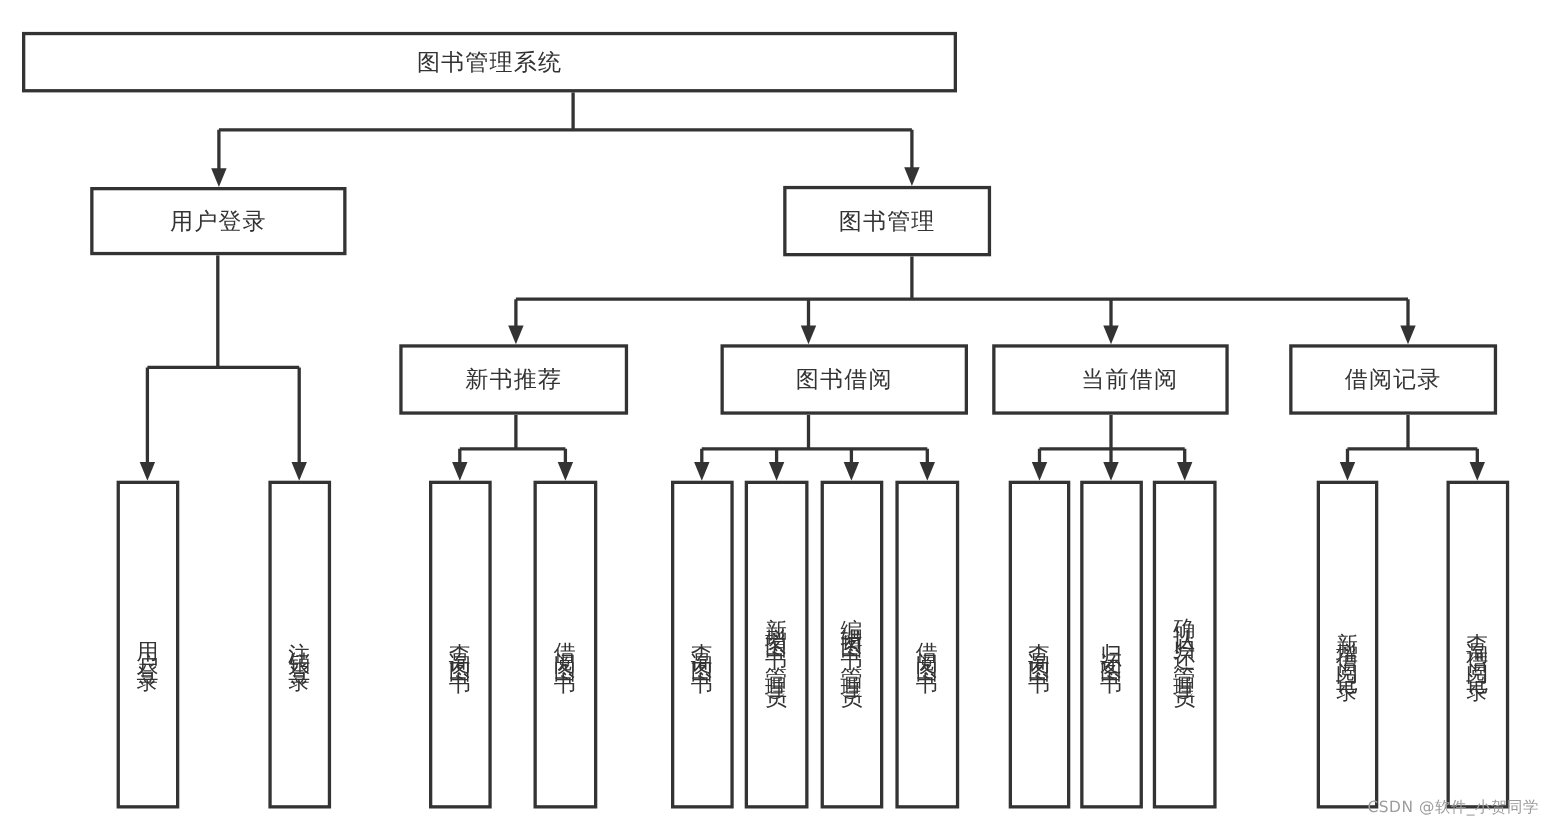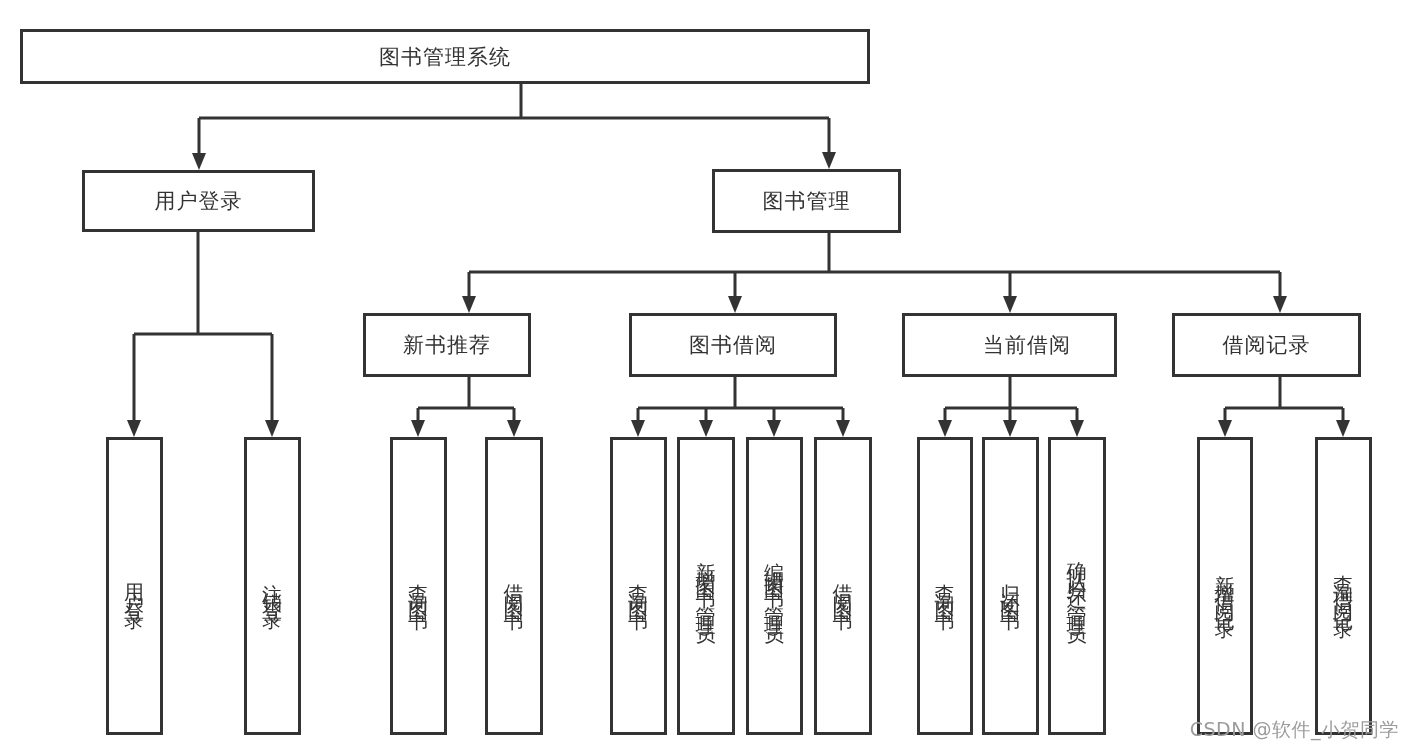--- a/index.html
+++ b/index.html
@@ -40,22 +40,22 @@
     writing-mode: vertical-rl;
     text-orientation: mixed;
     font-size: 20px;
     letter-spacing: 9px;
     line-height: 1;
   }
   
   .n-root            { left: 20px;   top: 29px;  width: 850px; height: 55px; }
   .n-user-login      { left: 82px;   top: 170px; width: 233px;  height: 62px; }
   .n-book-mgmt       { left: 712px;  top: 169px; width: 189px;  height: 64px; }
-  .n-new-book        { left: 363px;  top: 313px; width: 168px;  height: 64px; }
-  .n-book-borrow     { left: 629px;  top: 313px; width: 208px;  height: 64px; }
+  .n-new-book        { left: 363px;  top: 313px; width: 208px;  height: 64px; }
+  .n-book-borrow     { left: 655px;  top: 313px; width: 225px;  height: 64px; }
   .n-current-borrow  { left: 902px;  top: 313px; width: 215px;  height: 64px; padding-left: 35px; }
   .n-borrow-record   { left: 1172px; top: 313px; width: 189px;  height: 64px; }
   
   .l1  { left: 106px;  top: 437px; width: 57px; height: 298px; }
   .l2  { left: 244px;  top: 437px; width: 57px; height: 298px; }
   .l3  { left: 390px;  top: 437px; width: 57px; height: 298px; }
   .l4  { left: 485px;  top: 437px; width: 58px; height: 298px; }
   .l5  { left: 610px;  top: 437px; width: 57px; height: 298px; }
   .l6  { left: 677px;  top: 437px; width: 58px; height: 298px; }
   .l7  { left: 746px;  top: 437px; width: 57px; height: 298px; }
@@ -63,21 +63,21 @@
   .l9  { left: 917px;  top: 437px; width: 56px; height: 298px; }
   .l10 { left: 982px;  top: 437px; width: 57px; height: 298px; }
   .l11 { left: 1048px; top: 437px; width: 58px; height: 298px; }
   .l12 { left: 1197px; top: 437px; width: 56px; height: 298px; }
   .l13 { left: 1315px; top: 437px; width: 57px; height: 298px; }
   .watermark {
     position: absolute;
     right: 6px;
     bottom: 4px;
     color: #9c9c9c;
-    font-size: 19px;
+    font-size: 14px;
     z-index: 2;
     letter-spacing: 0.5px;
   }
 </style>
 </head>
 <body>
 
 <div class="canvas">
 
   <svg class="connectors" width="1405" height="747" viewBox="0 0 1405 747">

